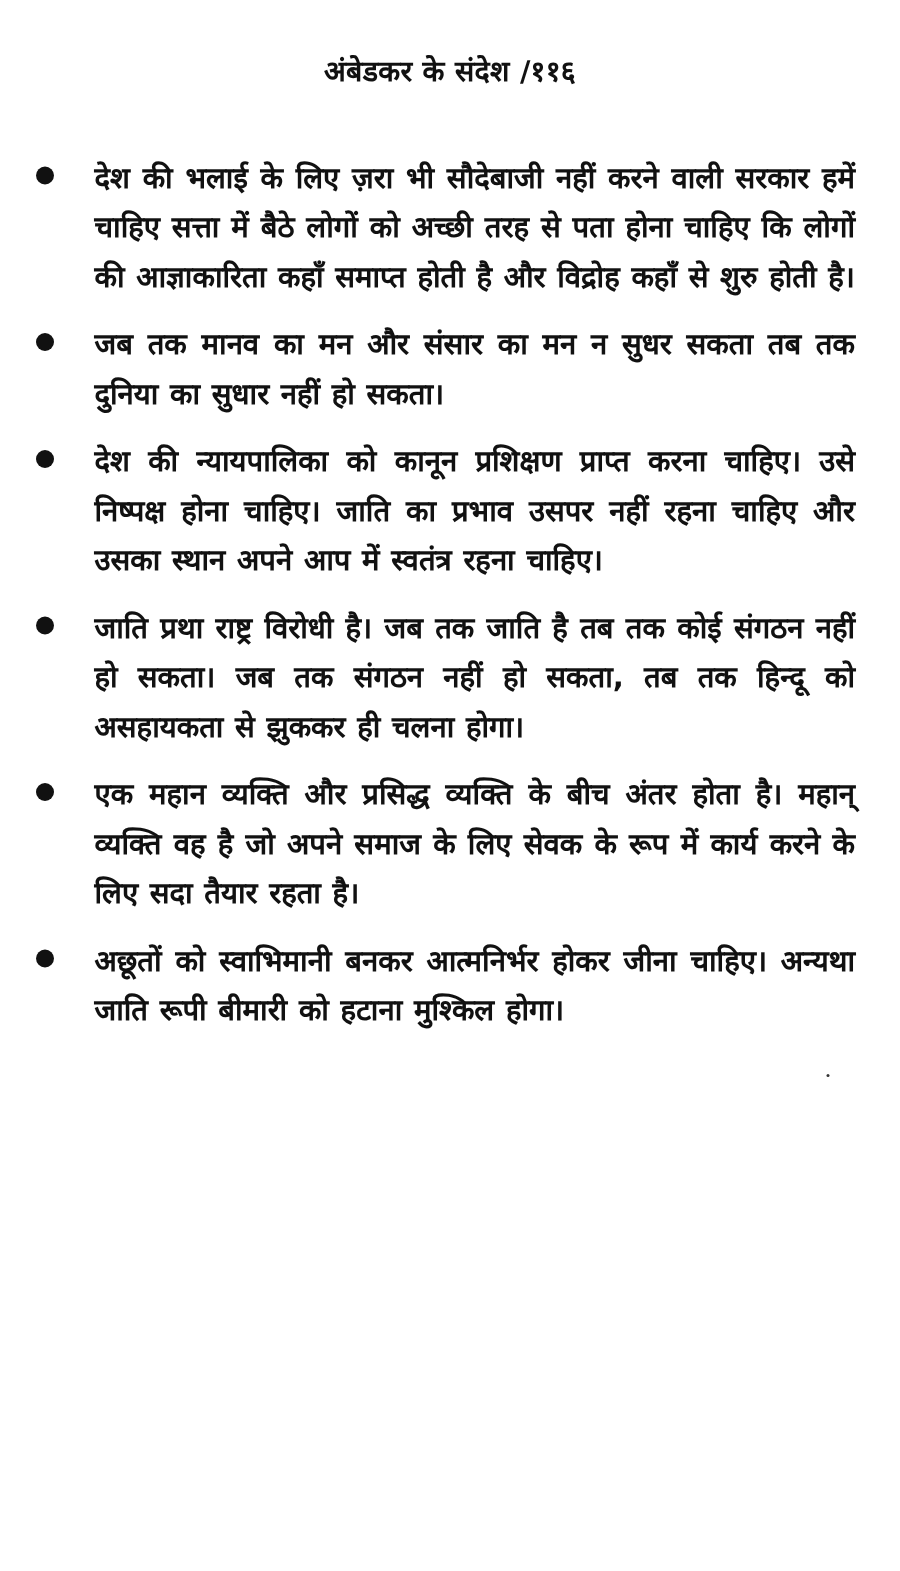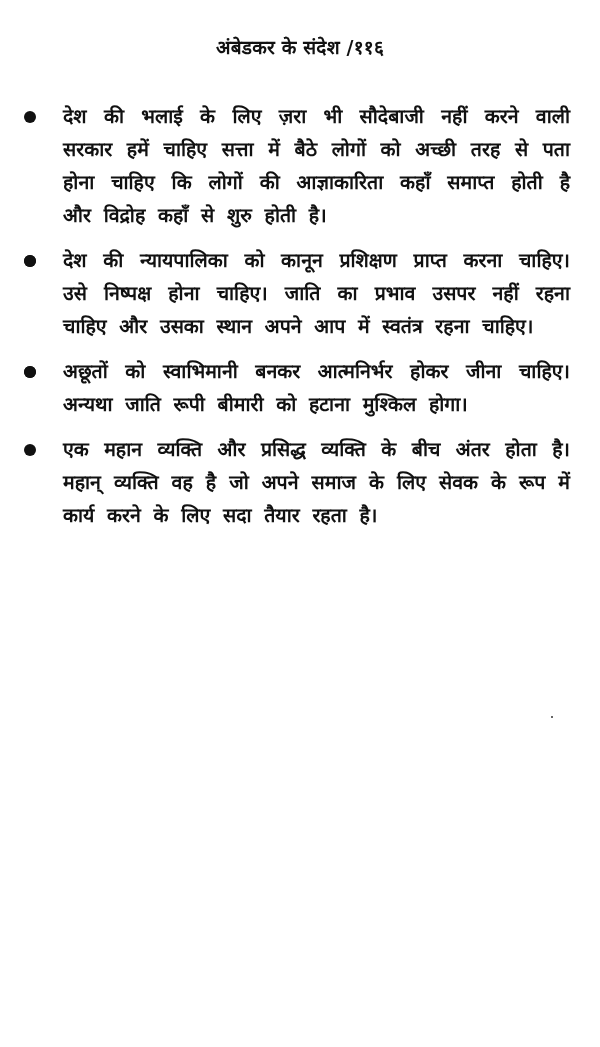--- a/index.html
+++ b/index.html
@@ -31,21 +31,20 @@
       left: 0;
       width: 600px;
       margin: 0;
       padding: 0;
       list-style: none;
     }
     .quote-item {
       position: relative;
       margin: 0 0 12px 0;
       padding: 0 30px 0 63px;
-      font-family: Liberation Mono, monospace;
     }
     .bullet {
       position: absolute;
       left: 24px;
       top: 9px;
       width: 12px;
       height: 12px;
       border-radius: 50%;
       background: #111111;
     }
@@ -71,31 +70,33 @@
 
 <div class="page-header">अंबेडकर के संदेश /११६</div>
 
 <ul class="quote-list">
   <li class="quote-item">
     <span class="bullet"></span>
     <span class="quote-text">देश की भलाई के लिए ज़रा भी सौदेबाजी नहीं करने वाली सरकार हमें चाहिए सत्ता में बैठे लोगों को अच्छी तरह से पता होना चाहिए कि लोगों की आज्ञाकारिता कहाँ समाप्त होती है और विद्रोह कहाँ से शुरु होती है।</span>
   </li>
   <li class="quote-item">
     <span class="bullet"></span>
+    <span class="quote-text">जब तक मानव का मन और संसार का मन न सुधर सकता तब तक दुनिया का सुधार नहीं हो सकता।</span>
   </li>
   <li class="quote-item">
     <span class="bullet"></span>
     <span class="quote-text">देश की न्यायपालिका को कानून प्रशिक्षण प्राप्त करना चाहिए। उसे निष्पक्ष होना चाहिए। जाति का प्रभाव उसपर नहीं रहना चाहिए और उसका स्थान अपने आप में स्वतंत्र रहना चाहिए।</span>
   </li>
   <li class="quote-item">
     <span class="bullet"></span>
+    <span class="quote-text">जाति प्रथा राष्ट्र विरोधी है। जब तक जाति है तब तक कोई संगठन नहीं हो सकता। जब तक संगठन नहीं हो सकता, तब तक हिन्दू को असहायकता से झुककर ही चलना होगा।</span>
+  </li>
+  <li class="quote-item">
+    <span class="bullet"></span>
+    <span class="quote-text">एक महान व्यक्ति और प्रसिद्ध व्यक्ति के बीच अंतर होता है। महान् व्यक्ति वह है जो अपने समाज के लिए सेवक के रूप में कार्य करने के लिए सदा तैयार रहता है।</span>
   </li>
   <li class="quote-item">
     <span class="bullet"></span>
     <span class="quote-text">अछूतों को स्वाभिमानी बनकर आत्मनिर्भर होकर जीना चाहिए। अन्यथा जाति रूपी बीमारी को हटाना मुश्किल होगा।</span>
-  </li>
-  <li class="quote-item">
-    <span class="bullet"></span>
-    <span class="quote-text">एक महान व्यक्ति और प्रसिद्ध व्यक्ति के बीच अंतर होता है। महान् व्यक्ति वह है जो अपने समाज के लिए सेवक के रूप में कार्य करने के लिए सदा तैयार रहता है।</span>
   </li>
 </ul>
 
 <span class="speck" style="left:551px; top:716px;"></span>
 
 </body></html>

